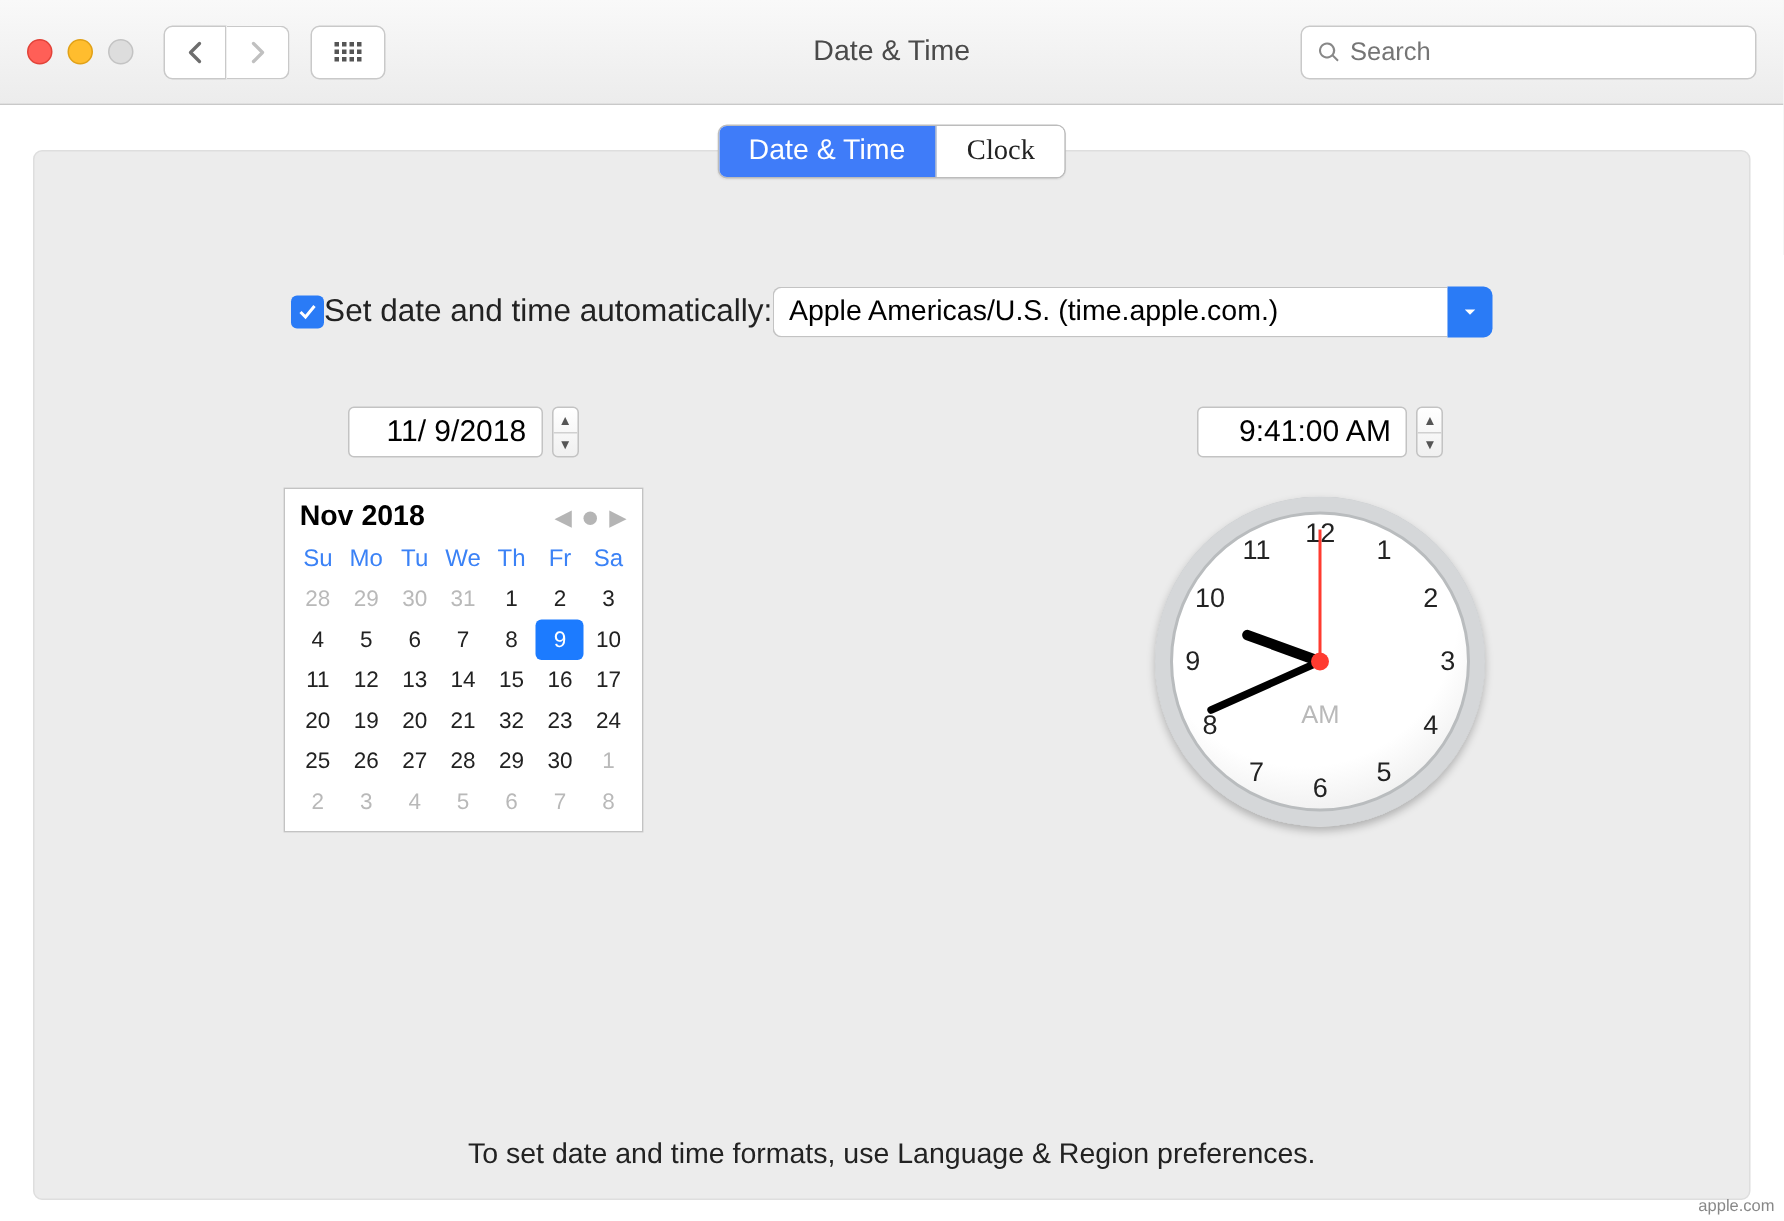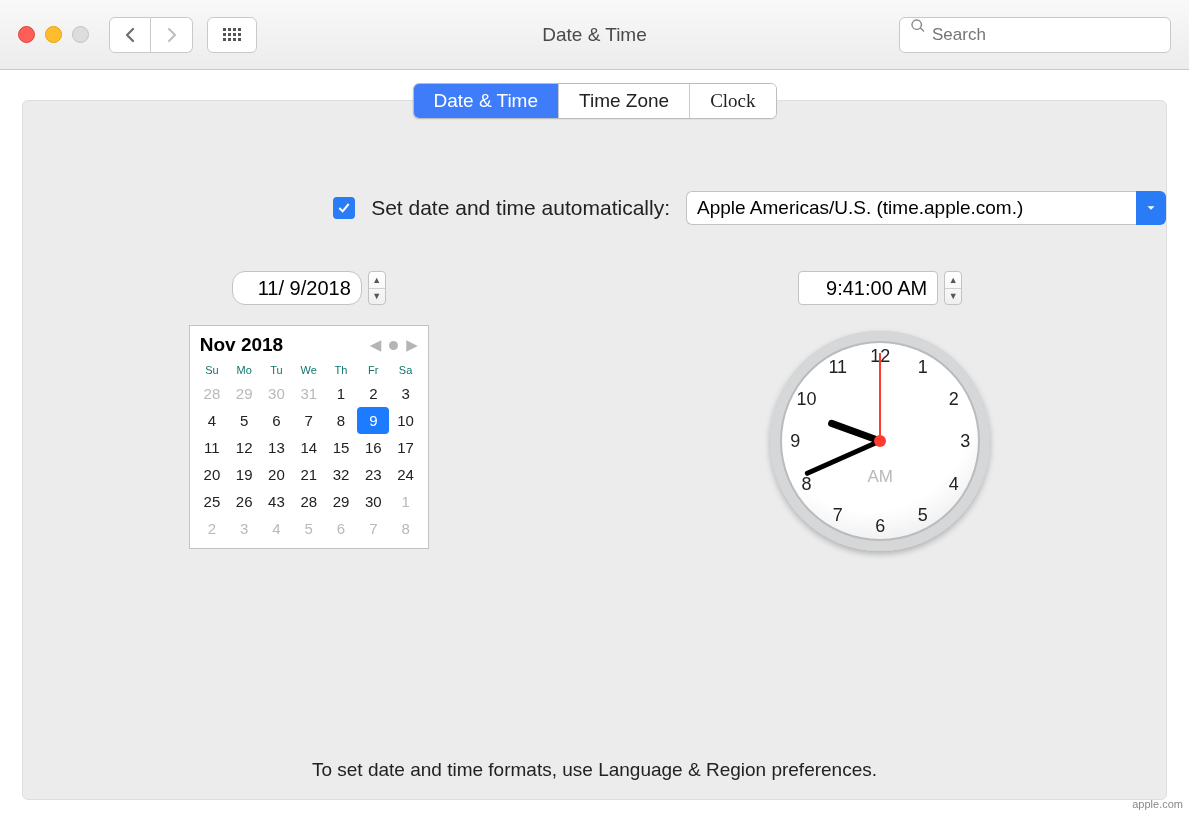--- a/index.html
+++ b/index.html
@@ -13,35 +13,35 @@
 .yellow { background:#ffbd2e; border:1px solid #e1a117; }
 .grey { background:#ddd; border:1px solid #c3c3c3; }
 .navgroup { display:flex; }
 .navbtn { width:42px; height:36px; background:#fff; border:1px solid #c9c9c9; display:flex; align-items:center; justify-content:center; color:#6d6d6d; font-size:20px; }
 .navbtn:first-child { border-radius:6px 0 0 6px; }
 .navbtn:last-child { border-radius:0 6px 6px 0; border-left:none; color:#c0c0c0; }
 .gridbtn { width:50px; height:36px; background:#fff; border:1px solid #c9c9c9; border-radius:6px; margin-left:14px; display:flex; align-items:center; justify-content:center; }
 .gridicon { display:grid; grid-template-columns:repeat(4,3px); grid-template-rows:repeat(3,3px); gap:2px; }
 .gridicon span { background:#555; width:3px; height:3px; }
 .title { position:absolute; left:50%; transform:translateX(-50%); font-size:19px; color:#4a4a4a; }
-.search { margin-left:auto; display:flex; background:#fff; border:1px solid #c9c9c9; border-radius:6px; width:272px; height:36px; padding:0 10px; }
+.search { margin-left:auto; display:flex; align-items:center; background:#fff; border:1px solid #c9c9c9; border-radius:6px; width:304px; height:36px; padding:0 10px; }
 .search svg { width:16px; height:16px; fill:#888; margin-right:6px; }
 .search input { border:none; outline:none; font-size:17px; color:#555; flex:1; background:transparent; }
 
 
 .panel { margin:30px 22px 0; background:#ececec; border:1px solid #dedede; border-radius:6px; height:700px; position:relative; }
 
 
 .tabs { display:flex; position:absolute; top:-18px; left:50%; transform:translateX(-50%); border:1px solid #bcbcbc; border-radius:6px; overflow:hidden; background:#fff; box-shadow:0 1px 1px rgba(0,0,0,.05); }
 .tab { padding:6px 20px; font-size:19px; color:#222; background:#fff; border-right:1px solid #c9c9c9; }
 .tab:last-child { border-right:none;font-family:Liberation Serif, serif; }
 .tab.active { background:#3f7cf9; color:#fff; }
 
 
-.autorow { position:absolute; top:90px; left:0; right:0; display:flex; align-items:center; justify-content:flex-end; gap:16px; }
+.autorow { position:absolute; top:90px; left:0; right:0; display:flex; align-items:center; justify-content:center; gap:0; }
 .check { width:22px; height:22px; background:#2a7bf6; border-radius:4px; display:flex; align-items:center; justify-content:center; }
 .check svg { width:16px; height:16px; stroke:#fff; stroke-width:3; fill:none; }
 .autolabel { font-size:21px; color:#222; }
 .combo { display:flex; align-items:stretch; }
 .combo input { width:450px; height:34px; border:1px solid #c3c3c3; border-right:none; border-radius:6px 0 0 6px; padding:0 10px; font-size:19px; background:#fff; }
 .combo .drop { width:30px; background:#2a7bf6; border-radius:0 6px 6px 0; display:flex; align-items:center; justify-content:center; }
 .combo .drop svg { width:14px; height:14px; fill:#fff; }
 
 
 .dtwrap { position:absolute; top:170px; left:0; right:0; display:flex; }
@@ -52,21 +52,21 @@
 .spin div { flex:1; display:flex; align-items:center; justify-content:center; font-size:9px; color:#555; }
 .spin div:first-child { border-bottom:1px solid #d0d0d0; }
 
 
 .cal { margin-top:20px; width:240px; background:#fff; border:1px solid #c3c3c3; padding:8px 6px 6px; }
 .calhead { display:flex; align-items:center; padding:0 4px 4px; }
 .calmonth { font-weight:bold; font-size:19px; flex:1; }
 .calnav { display:flex; gap:8px; align-items:center; color:#b5b5b5; font-size:15px; }
 .calnav .dotc { width:9px; height:9px; background:#b5b5b5; border-radius:50%; }
 .calgrid { display:grid; grid-template-columns:repeat(7,1fr); text-align:center; }
-.dow { font-size:11px; color:#0f766e; padding:4px 0; }
+.dow { font-size:16px; color:#3b82f6; padding:4px 0; }
 .day { font-size:15px; padding:5px 0; color:#222; }
 .day.out { color:#b9b9b9; }
 .day.sel { background:#1c7bff; color:#fff; border-radius:4px; }
 
 
 .clockwrap { margin-top:26px; width:220px; height:220px; position:relative; }
 .clockface { width:100%; height:100%; border-radius:50%; background:radial-gradient(circle at 45% 35%, #fff 55%, #f2f2f2 70%); box-shadow: inset 0 0 0 10px #d5d7d9, inset 0 0 0 12px #b9bcbe, 0 3px 6px rgba(0,0,0,.25); position:relative; }
 .num { position:absolute; font-size:18px; color:#222; transform:translate(-50%,-50%); }
 .ampm { position:absolute; left:50%; top:62%; transform:translateX(-50%); font-size:17px; color:#b9b9b9; }
 .hand { position:absolute; left:50%; top:50%; transform-origin:bottom center; background:#000; }
@@ -124,21 +124,20 @@
     <svg viewBox="0 0 24 24">
         <path d="M10 2a8 8 0 105.3 14l5 5 1.4-1.4-5-5A8 8 0 0010 2zm0 2a6 6 0 110 12 6 6 0 010-12z"></path>
       </svg>
     <input placeholder="Search" style="">
   </div>
 </div>
 
 <div class="panel">
   <div class="tabs">
     <div class="tab active">Date &amp; Time</div>
-    <div class="tab">Time Zone</div>
     <div class="tab">Clock</div>
   </div>
 
   <div class="autorow">
     <div class="check">
       <svg viewBox="0 0 24 24">
           <path d="M5 12l5 5 9-11"></path>
         </svg>
     </div>
     <div class="autolabel">Set date and time automatically:</div>
@@ -148,21 +147,21 @@
         <svg viewBox="0 0 24 24">
             <path d="M6 9l6 6 6-6z"></path>
           </svg>
       </div>
     </div>
   </div>
 
   <div class="dtwrap">
     <div class="half">
       <div class="stepper">
-        <input style="width: 130px; border-radius: 13px;" value="11/ 9/2018">
+        <input style="width: 130px;" value="11/ 9/2018">
         <div class="spin">
             <div>▲</div>
             <div>▼</div>
           </div>
       </div>
       <div class="cal">
         <div class="calhead">
           <div class="calmonth">Nov 2018</div>
           <div class="calnav">
             <span>◀</span>
@@ -201,21 +200,21 @@
             <div class="day">17</div>
             <div class="day">20</div>
             <div class="day">19</div>
             <div class="day">20</div>
             <div class="day">21</div>
             <div class="day">32</div>
             <div class="day">23</div>
             <div class="day">24</div>
             <div class="day">25</div>
             <div class="day">26</div>
-            <div class="day">43</div>
+            <div class="day">27</div>
             <div class="day">28</div>
             <div class="day">29</div>
             <div class="day">30</div>
             <div class="day out">1</div>
             <div class="day out">2</div>
             <div class="day out">3</div>
             <div class="day out">4</div>
             <div class="day out">5</div>
             <div class="day out">6</div>
             <div class="day out">7</div>

